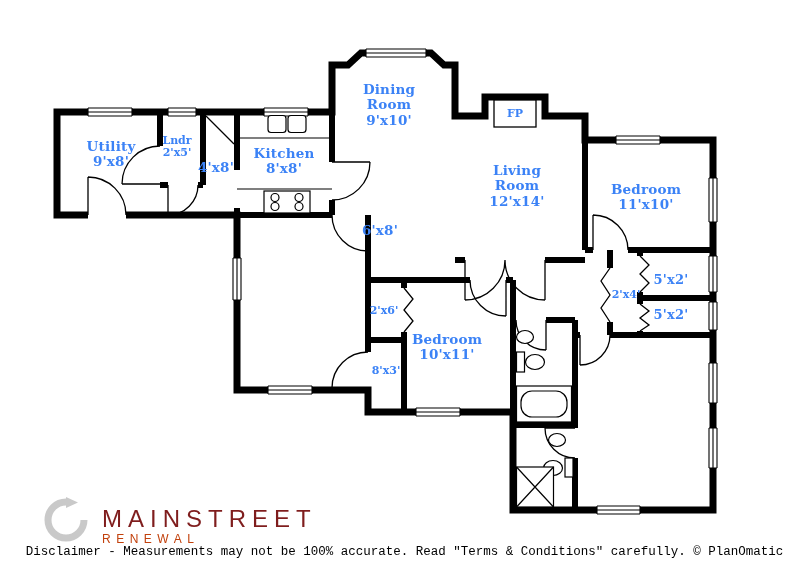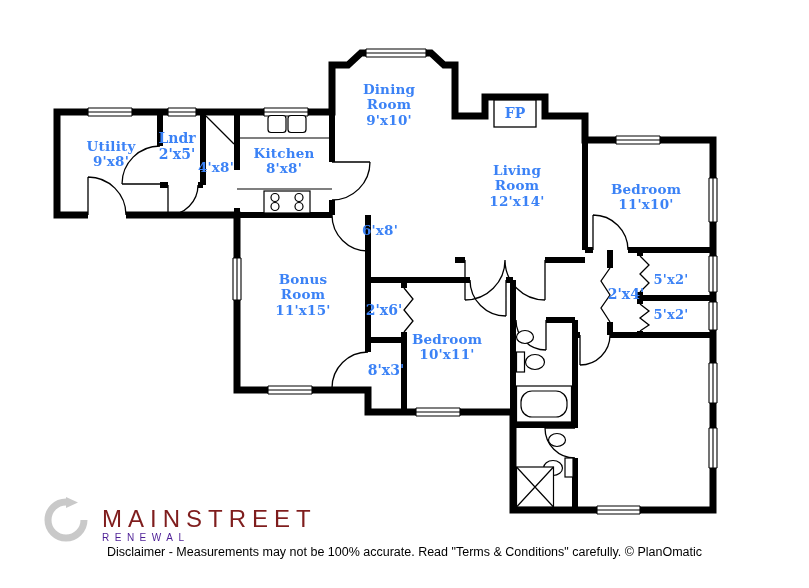--- a/index.html
+++ b/index.html
@@ -4,28 +4,28 @@
 <title>Floor Plan</title>
 <style>
   html,body{margin:0;padding:0;background:#fff;width:809px;height:588px;overflow:hidden}
   #stage{position:relative;width:809px;height:588px;font-family:"DejaVu Serif",serif}
   svg.plan{position:absolute;left:0;top:0}
   .lbl{position:absolute;transform:translate(-50%,-50%);text-align:center;font-weight:700;
        color:#3b82f6;font-size:13.5px;line-height:1.13;white-space:nowrap;letter-spacing:.2px}
   .lbl .rn,.lbl .rd{display:block}
   .rn:empty{display:none}
   .wrap{white-space:normal}
-  .sm{font-size:14px;letter-spacing:0}
+  .sm{font-size:11px;letter-spacing:0}
   .md{font-size:13px}
   .brand1{position:absolute;left:102px;top:505px;font-family:"Liberation Sans",sans-serif;
           font-size:24px;letter-spacing:6px;color:#7f1d1d;font-weight:400}
   .brand2{position:absolute;left:102px;top:532px;font-family:"Liberation Sans",sans-serif;
-          font-size:10px;letter-spacing:5.5px;color:#4c1d95}
+          font-size:12px;letter-spacing:5.5px;color:#c2410c}
   .disclaimer{position:absolute;left:0;right:0;top:545px;text-align:center;
-          font-family:Liberation Sans, sans-serif;font-size:12.5px;color:#000}
+          font-family:Liberation Mono, monospace;font-size:12.5px;color:#000}
   .logo{position:absolute;left:43px;top:497px}
 </style>
 </head>
 <body>
 
 <div id="stage">
 
   <svg class="plan" width="809" height="588" viewBox="0 0 809 588">
 
     <path fill="none" stroke="#000" stroke-width="7" d="M57,112 H332 V65 H348 L361,53 H431 L444,65 H455 V116 H485 V97 H545 V116 H585 V140 H713 V510 H513 V412 H368 V390 H237 V215 H57 Z"></path>
@@ -151,24 +151,20 @@
     <span class="rd">12'x14'</span>
   </div>
   <div class="lbl" style="left:646px;top:197px">
     <span class="rn">Bedroom</span>
     <span class="rd">11'x10'</span>
   </div>
   <div class="lbl" style="left:380px;top:231px">
 
     <span class="rd">6'x8'</span>
   </div>
-  <div class="lbl wrap" style="left:303px;top:295px;width:56px">
-    <span class="rn">Bonus Room</span>
-    <span class="rd">11'x15'</span>
-  </div>
   <div class="lbl sm" style="left:384px;top:311px">
 
     <span class="rd">2'x6'</span>
   </div>
   <div class="lbl" style="left:447px;top:347px">
     <span class="rn">Bedroom</span>
     <span class="rd">10'x11'</span>
   </div>
   <div class="lbl sm" style="left:386px;top:371px">
 

